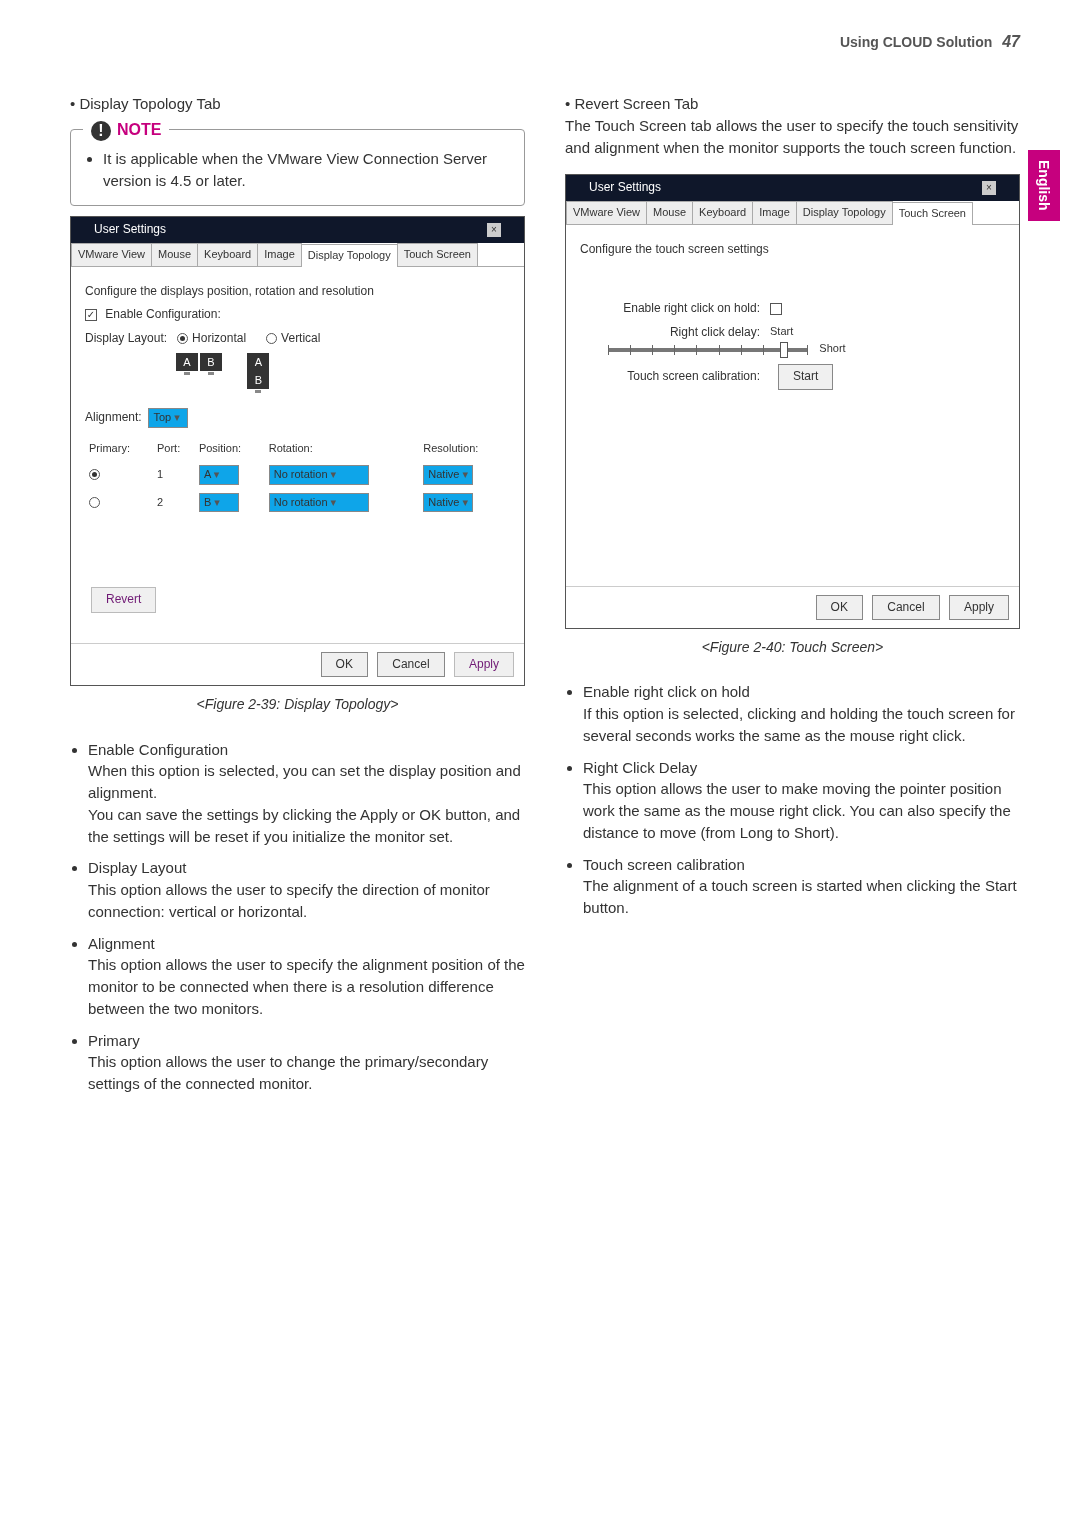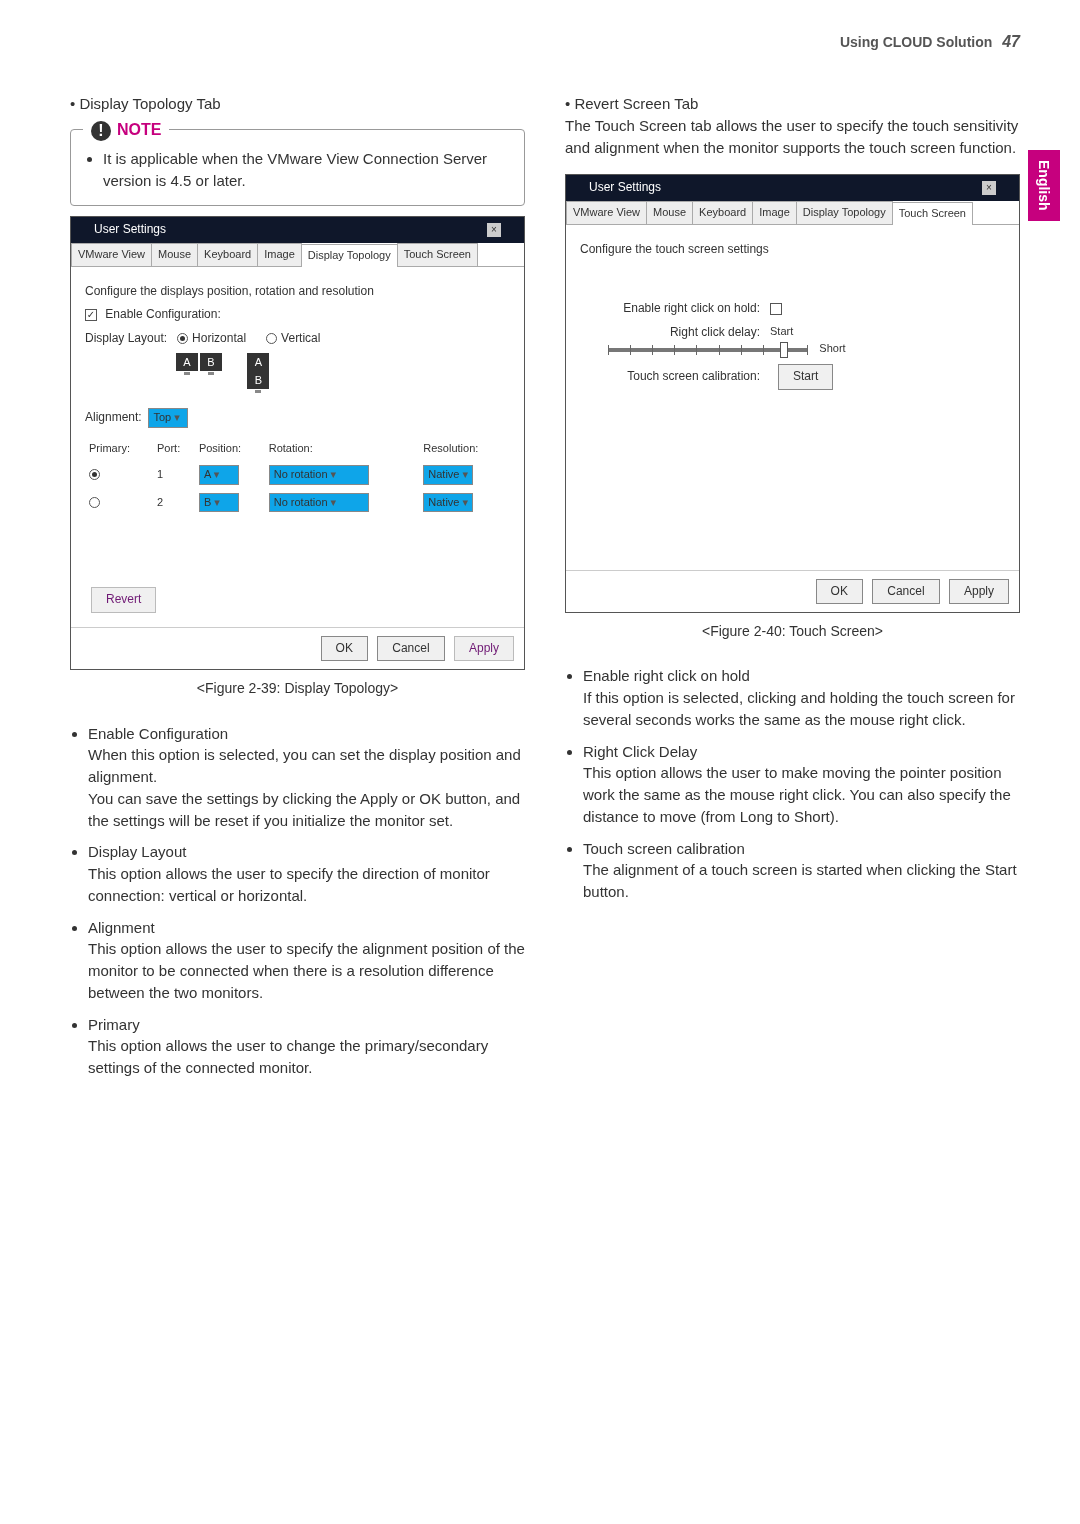--- a/index.html
+++ b/index.html
@@ -24,23 +24,23 @@
   .notebox .note-label { position: absolute; top: -12px; left: 12px; background: #fff; padding: 0 8px; color: #c6007e; font-weight: bold; font-size: 16px; }
   .notebox .note-icon { display:inline-block; width:20px; height:20px; border-radius:50%; background:#333; color:#fff; text-align:center; font-weight:bold; line-height:20px; margin-right:6px; vertical-align:middle;}
   .notebox ul { margin: 6px 0 0 0; padding-left: 18px; }
   .dlg { border: 1px solid #555; background: #fff; font-size: 12px; color: #333; margin-top: 8px; }
   .dlg-title { background: #0f172a; color: #fff; padding: 4px 23px; font-size: 12px; display:flex; justify-content:space-between; align-items:center;}
   .dlg-title .close { background:#ccc; color:#333; width:14px; height:14px; font-size:10px; line-height:14px; text-align:center;}
   .tabs { display: flex; border-bottom: 1px solid #aaa; font-size: 11px; }
   .tab { border: 1px solid #aaa; border-bottom: none; padding: 3px 6px; margin-right: -1px; background:#eee; }
   .tab.active { background: #fff; position:relative; top:1px;}
   .dlg-body { padding: 10px 14px 14px 14px; min-height: 260px; }
-  .caption { text-align: center; font-size: 14px; margin: 8px 0 24px 0; }
+  .caption { text-align: center; font-size: 14px; margin: 8px 0 24px 0; font-style: italic; }
   .row { margin: 6px 0; }
-  .btnbar { text-align: right; padding: 8px 10px; border-top: 1px solid #ccc; }
+  .btnbar { text-align: right; padding: 8px 10px; border-top: 1px solid #ccc; margin-top: 16px; }
   .btn { display:inline-block; border:1px solid #888; background:#f0f0f0; padding:3px 14px; font-size:12px; margin-left:6px; }
   .btn.dis { color:#701a75; border-color:#bbb;}
   .ul-points { padding-left: 18px; margin-top: 14px;}
   .ul-points li { margin-bottom: 10px; }
   .side-tab { position:absolute; right:-40px; top:120px; background:#c6007e; color:#fff; padding:10px 6px; font-weight:bold; writing-mode: vertical-rl; text-orientation: mixed; font-size:14px; }
   .monitor { display:inline-block; width:22px; height:18px; background:#333; color:#fff; font-size:11px; text-align:center; line-height:18px; margin:0 1px; position:relative;}
   .monitor::after{content:"";position:absolute;bottom:-4px;left:8px;width:6px;height:3px;background:#888;}
   .sel { border:1px solid #888; padding:1px 4px; background:#0ea5e9; font-size:11px; display:inline-block; min-width:40px;}
   .sel::after{content:" ▾"; color:#555;}
   .radio{display:inline-block;width:11px;height:11px;border:1px solid #555;border-radius:50%;vertical-align:middle;margin-right:4px;position:relative;}

